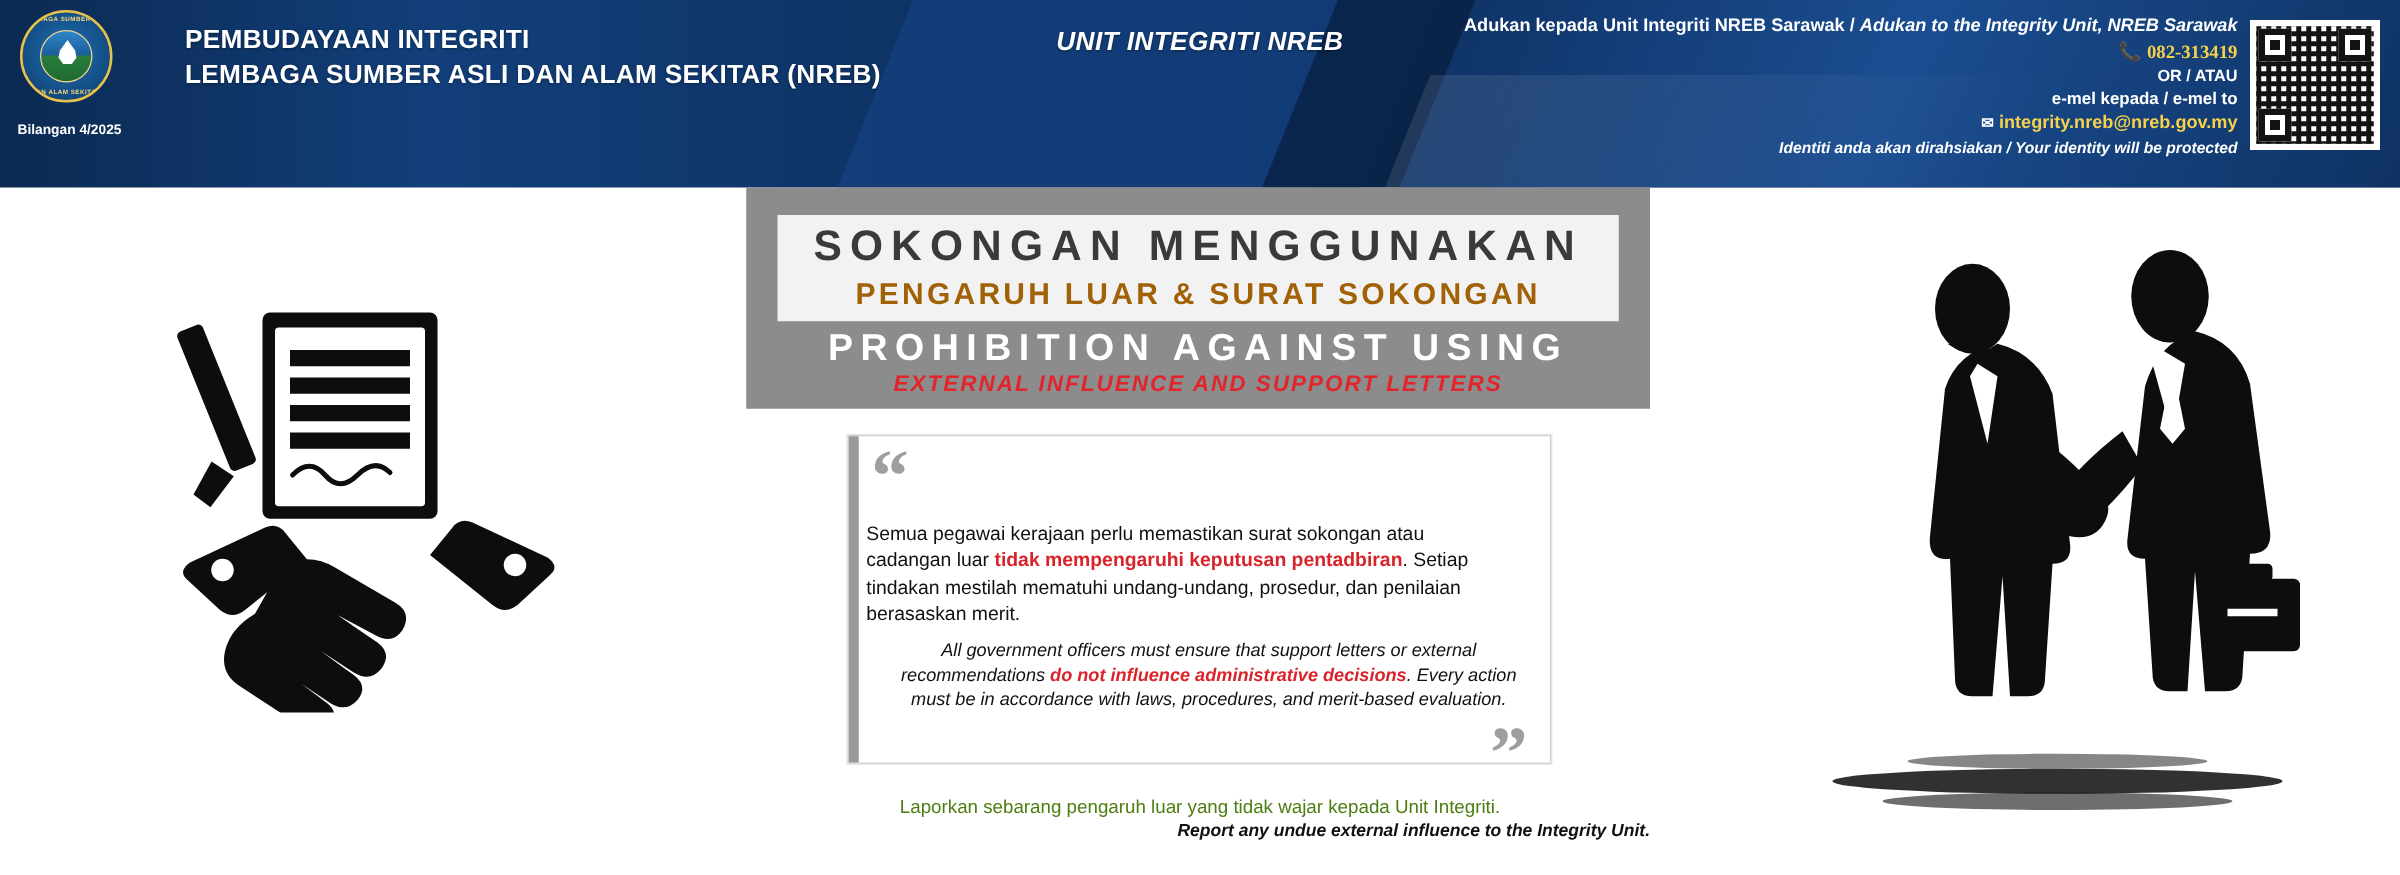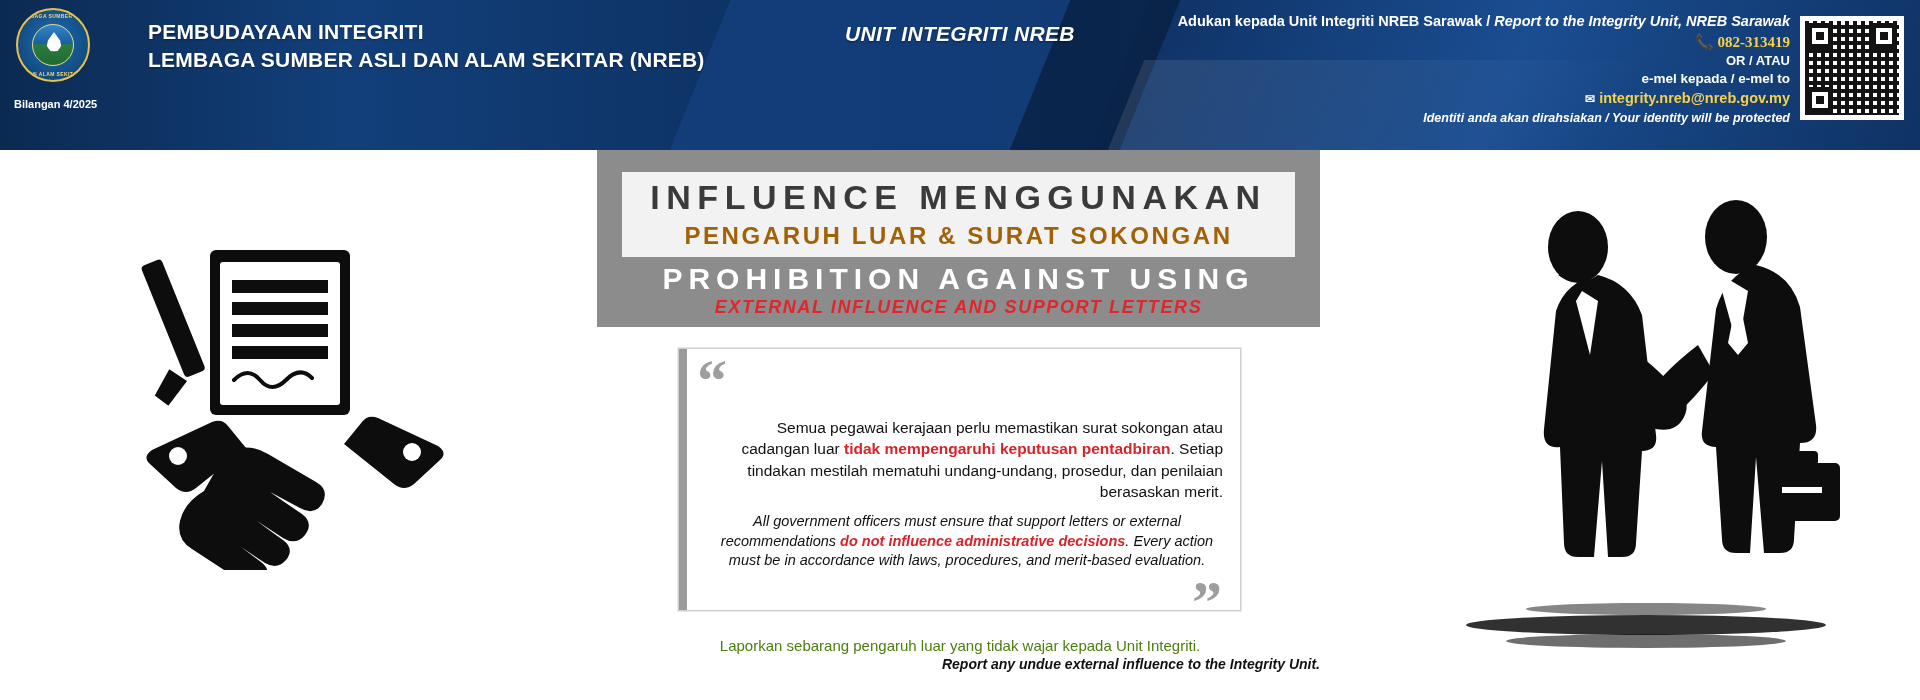--- a/index.html
+++ b/index.html
@@ -255,23 +255,23 @@
     position: absolute;
     bottom: -22px; right: 18px;
     font-size: 60px;
     color: #9e9e9e;
     font-family: "Liberation Serif", serif;
     font-weight: bold;
     line-height: 1;
   }
   .quote-bm {
     position: absolute;
-    top: 68px; left: 34px;
+    top: 68px; left: 14px;
     width: 510px;
-    text-align: right;
+    text-align: left;
     font-size: 15.5px;
     color: #111111;
     line-height: 1.38;
   }
   .quote-bm .hl { color: #d8232a; font-weight: bold; }
   .quote-en {
     position: absolute;
     top: 163px; left: 38px;
     width: 500px;
     text-align: center;
@@ -331,21 +331,21 @@
 
     <div class="hdr-title">
       <div>PEMBUDAYAAN INTEGRITI</div>
       <div>LEMBAGA SUMBER ASLI DAN ALAM SEKITAR (NREB)</div>
     </div>
 
     <div class="hdr-unit">UNIT INTEGRITI NREB</div>
 
     <div class="report-block">
       <div class="report-line1">
-        <span>Adukan kepada Unit Integriti NREB Sarawak</span><span> / </span><span class="en">Report to the Integrity Unit, NREB Sarawak</span>
+        <span>Adukan kepada Unit Integriti NREB Sarawak</span><span> / </span><span class="en">Adukan to the Integrity Unit, NREB Sarawak</span>
       </div>
       <div class="report-phone">
         <span>📞</span>
         <span>082-313419</span>
       </div>
       <div class="report-or">OR / ATAU</div>
       <div class="report-email-label">e-mel kepada / e-mel to</div>
       <div class="report-email">
         <span class="env">✉</span>
         <span>integrity.nreb@nreb.gov.my</span>
@@ -414,21 +414,21 @@
 
         <ellipse cx="216" cy="430" rx="180" ry="10" opacity="0.85"></ellipse>
         <ellipse cx="216" cy="446" rx="140" ry="7" opacity="0.6"></ellipse>
         <ellipse cx="216" cy="414" rx="120" ry="6" opacity="0.5"></ellipse>
       </g>
     </svg>
   </div>
 
   <div class="title-banner">
     <div class="title-inner">
-      <div class="title-bm">INFLUENCE MENGGUNAKAN</div>
+      <div class="title-bm">SOKONGAN MENGGUNAKAN</div>
       <div class="title-bm2">PENGARUH LUAR &amp; SURAT SOKONGAN</div>
     </div>
     <div class="title-en">PROHIBITION AGAINST USING</div>
     <div class="title-en2">EXTERNAL INFLUENCE AND SUPPORT LETTERS</div>
   </div>
 
   <div class="quote-card">
     <div class="quote-bar"></div>
     <div class="qmark-open">“</div>
 

